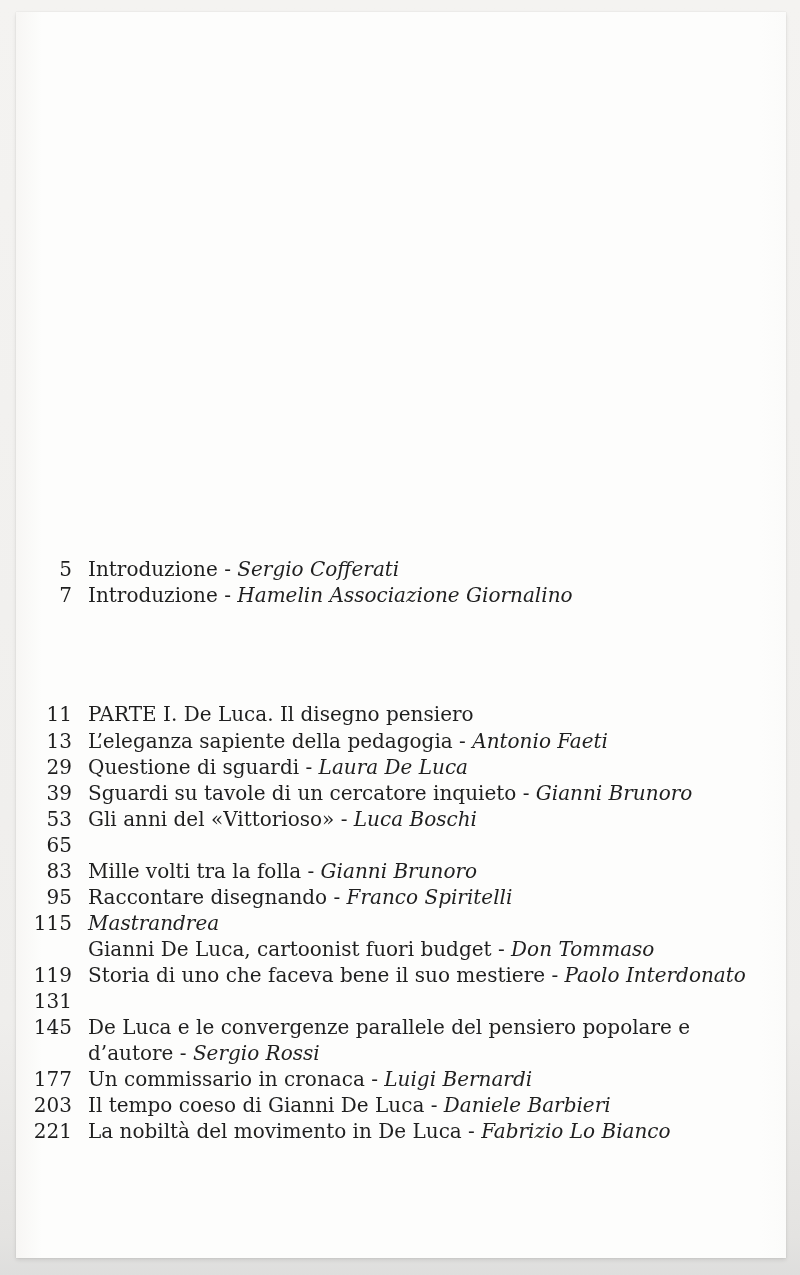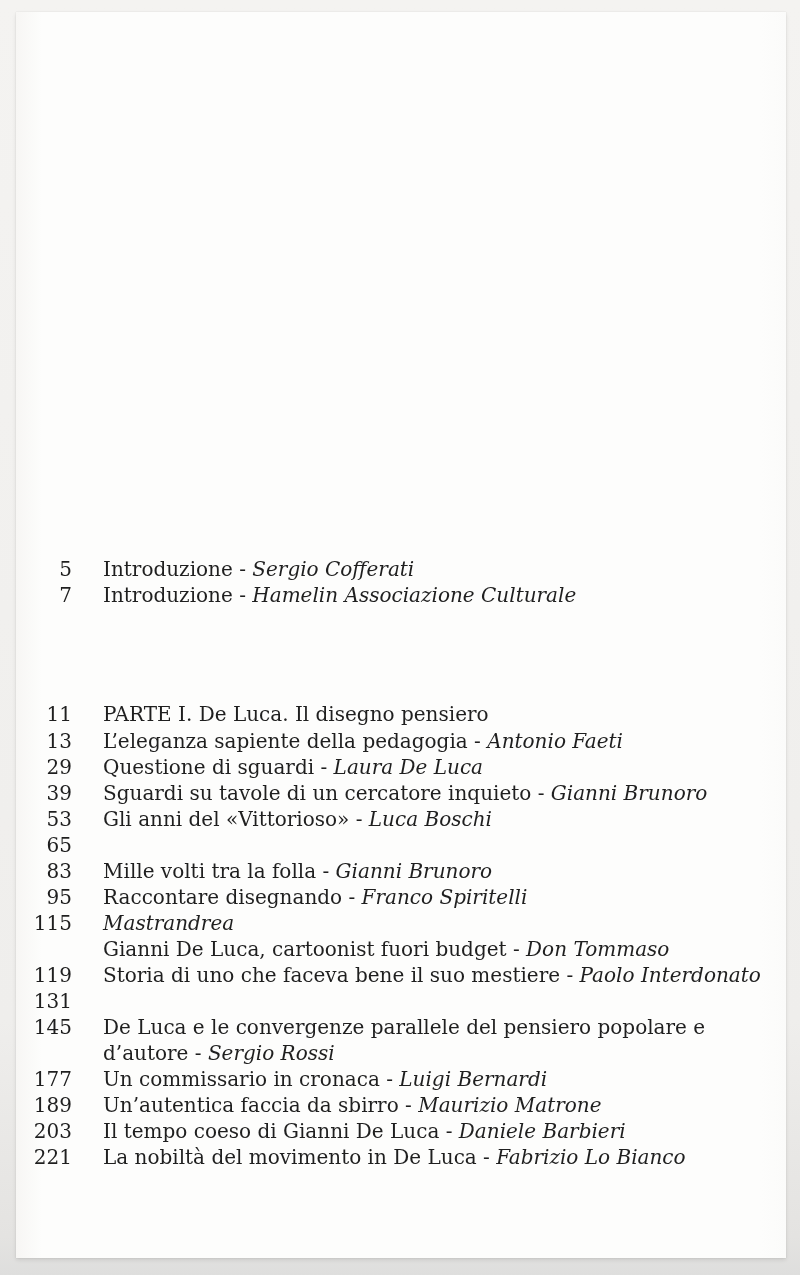--- a/index.html
+++ b/index.html
@@ -37,42 +37,42 @@
     line-height: 26px;
     color: #1f1f1f;
     white-space: nowrap;
   }
   .toc-page {
     flex: none;
     width: 56px;
     text-align: right;
   }
   .toc-title {
-    margin-left: 31px;
+    margin-left: 16px;
     white-space: nowrap;
   }
   .toc-line { display: block; }
   .it { font-style: italic; }
 </style>
 </head>
 <body>
 
 <div class="paper">
   <div>
     <section class="toc-section sec-0">
         <div class="toc-row">
           <span class="toc-page">5</span>
           <span class="toc-title">
             <span class="toc-line"><span>Introduzione - </span><span class="it">Sergio Cofferati</span></span>
           </span>
         </div>
         <div class="toc-row">
           <span class="toc-page">7</span>
           <span class="toc-title">
-            <span class="toc-line"><span>Introduzione - </span><span class="it">Hamelin Associazione Culturale</span></span>
+            <span class="toc-line"><span>Introduzione - </span><span class="it">Hamelin Associazione Giornalino</span></span>
           </span>
         </div>
       </section>
     <section class="toc-section sec-1">
         <div class="toc-row">
           <span class="toc-page">11</span>
           <span class="toc-title">
             <span class="toc-line"><span>PARTE I. De Luca. Il disegno pensiero</span></span>
           </span>
         </div>
@@ -140,26 +140,20 @@
             <span class="toc-line"><span>d’autore - </span><span class="it">Sergio Rossi</span></span>
           </span>
         </div>
         <div class="toc-row">
           <span class="toc-page">177</span>
           <span class="toc-title">
             <span class="toc-line"><span>Un commissario in cronaca - </span><span class="it">Luigi Bernardi</span></span>
           </span>
         </div>
         <div class="toc-row">
-          <span class="toc-page">189</span>
-          <span class="toc-title">
-            <span class="toc-line"><span>Un’autentica faccia da sbirro - </span><span class="it">Maurizio Matrone</span></span>
-          </span>
-        </div>
-        <div class="toc-row">
           <span class="toc-page">203</span>
           <span class="toc-title">
             <span class="toc-line"><span>Il tempo coeso di Gianni De Luca - </span><span class="it">Daniele Barbieri</span></span>
           </span>
         </div>
         <div class="toc-row">
           <span class="toc-page">221</span>
           <span class="toc-title">
             <span class="toc-line"><span>La nobiltà del movimento in De Luca - </span><span class="it">Fabrizio Lo Bianco</span></span>
           </span>

